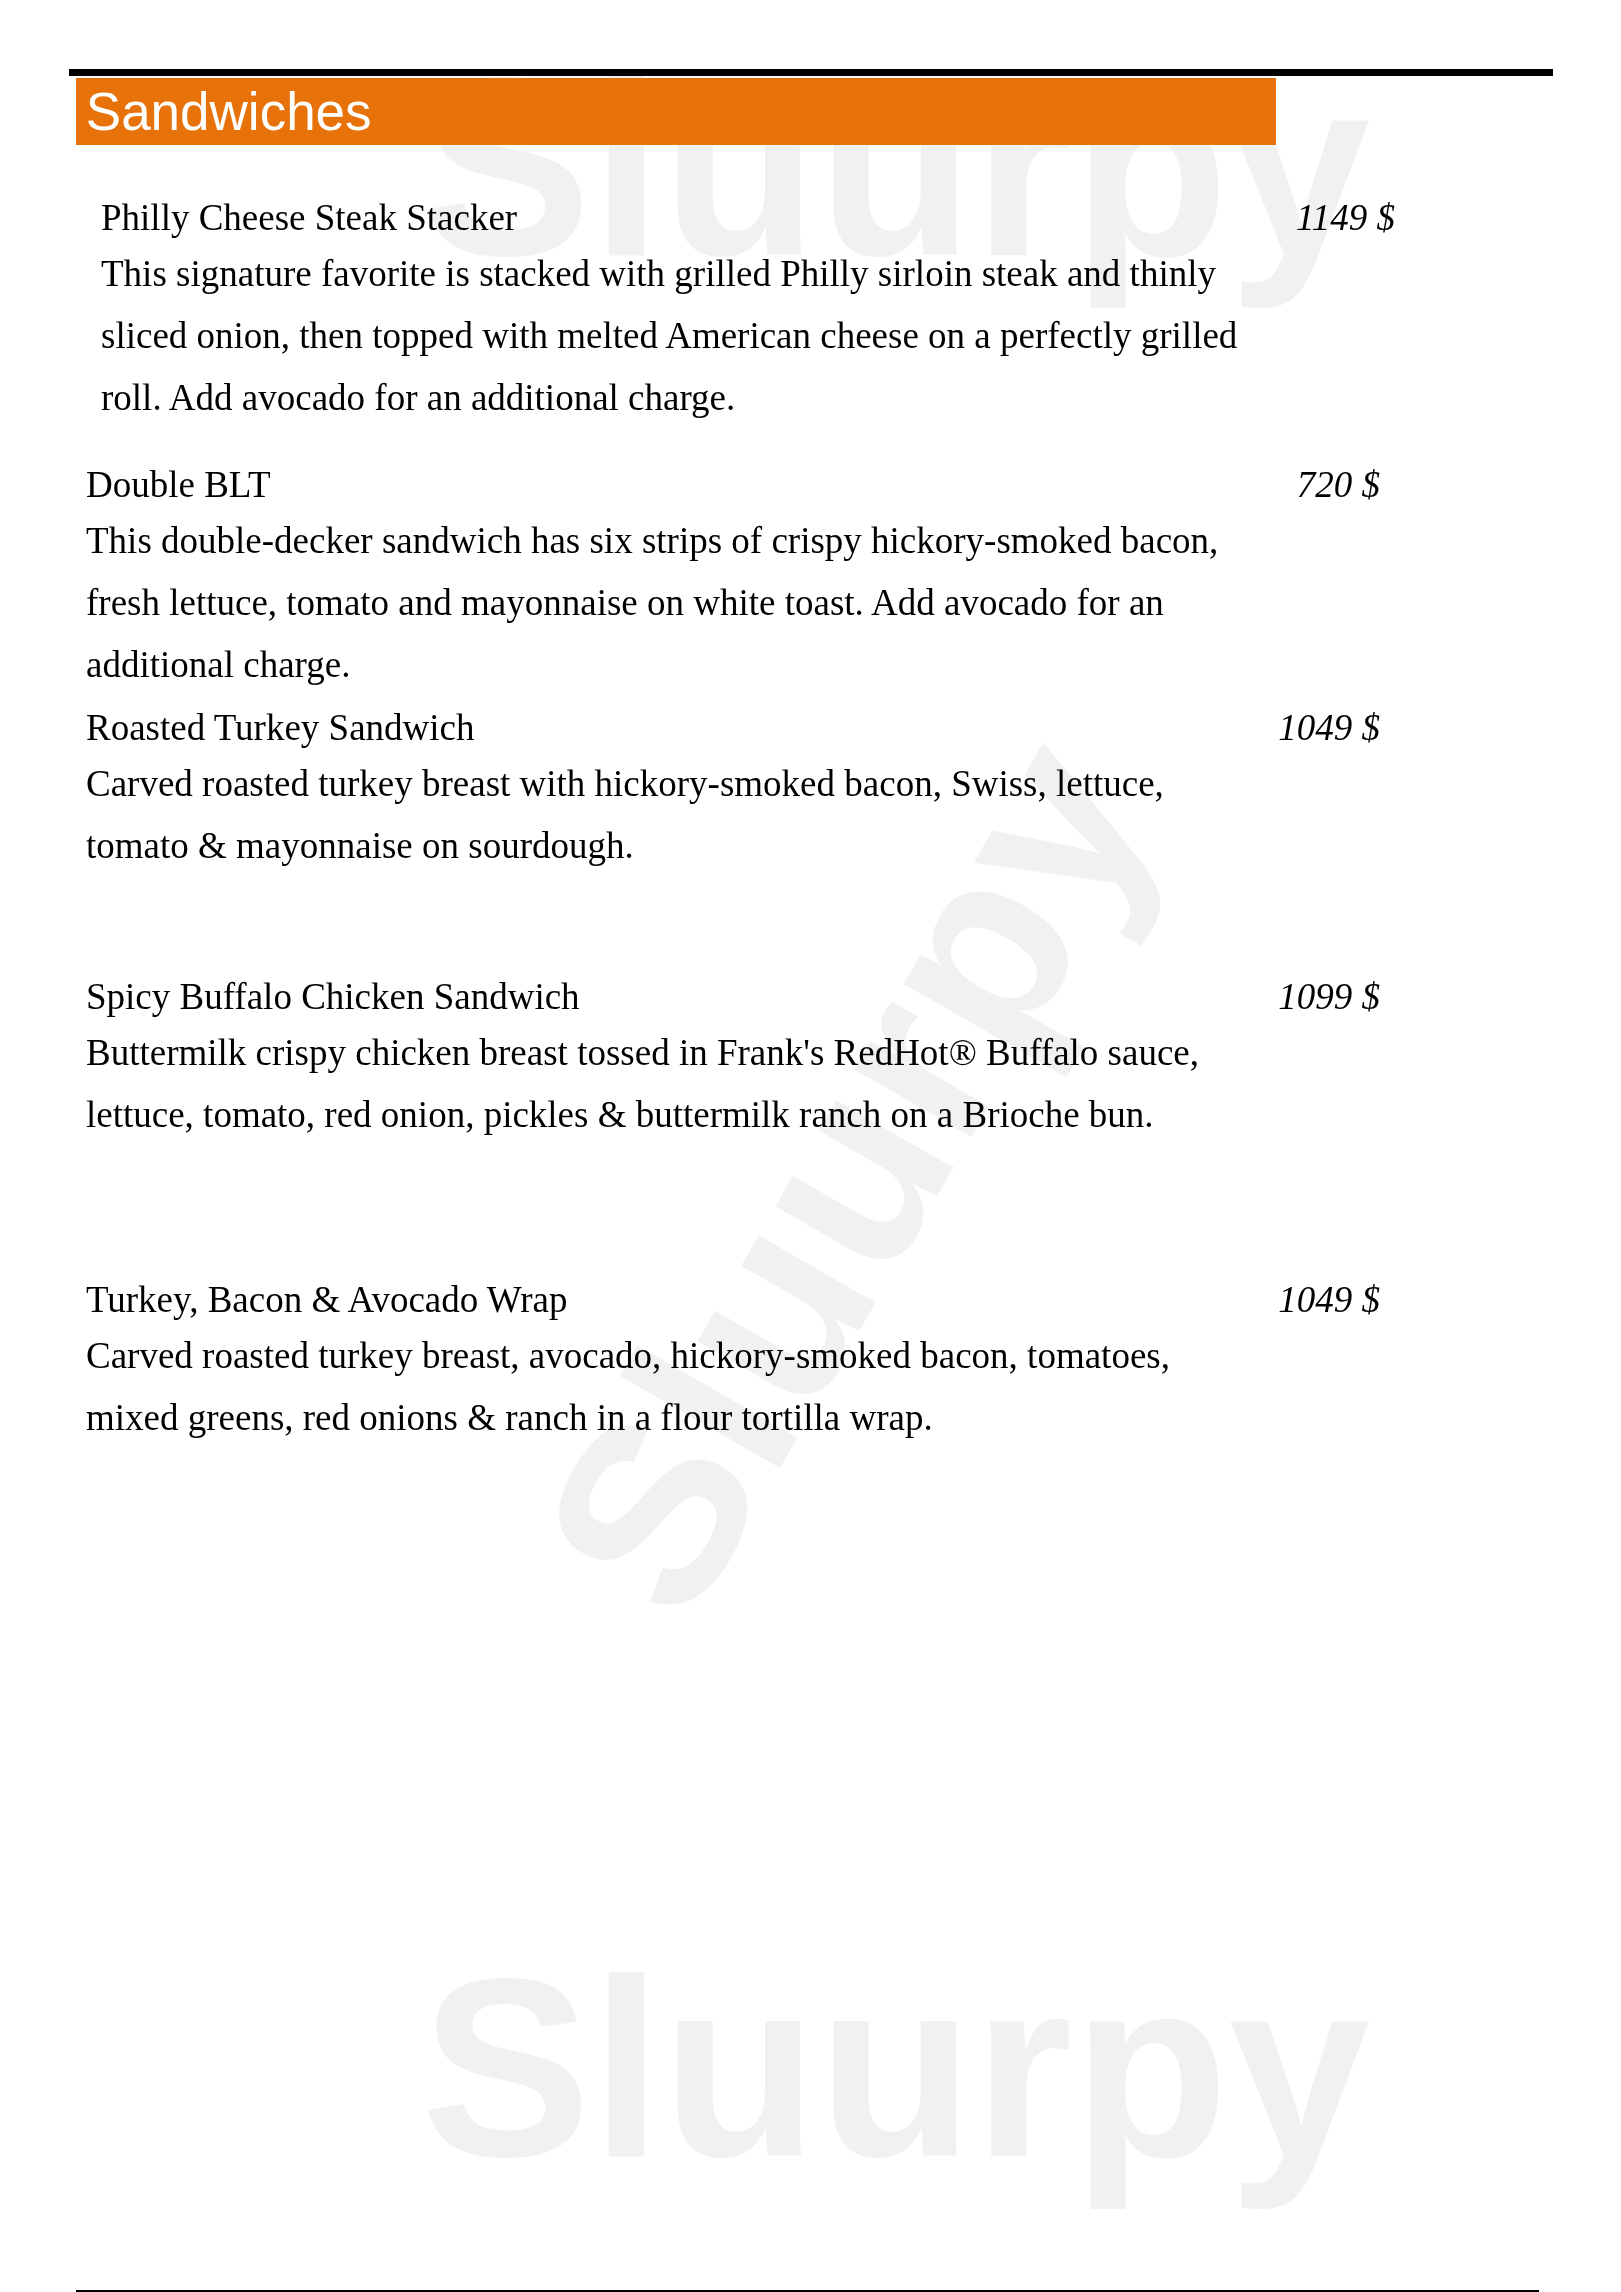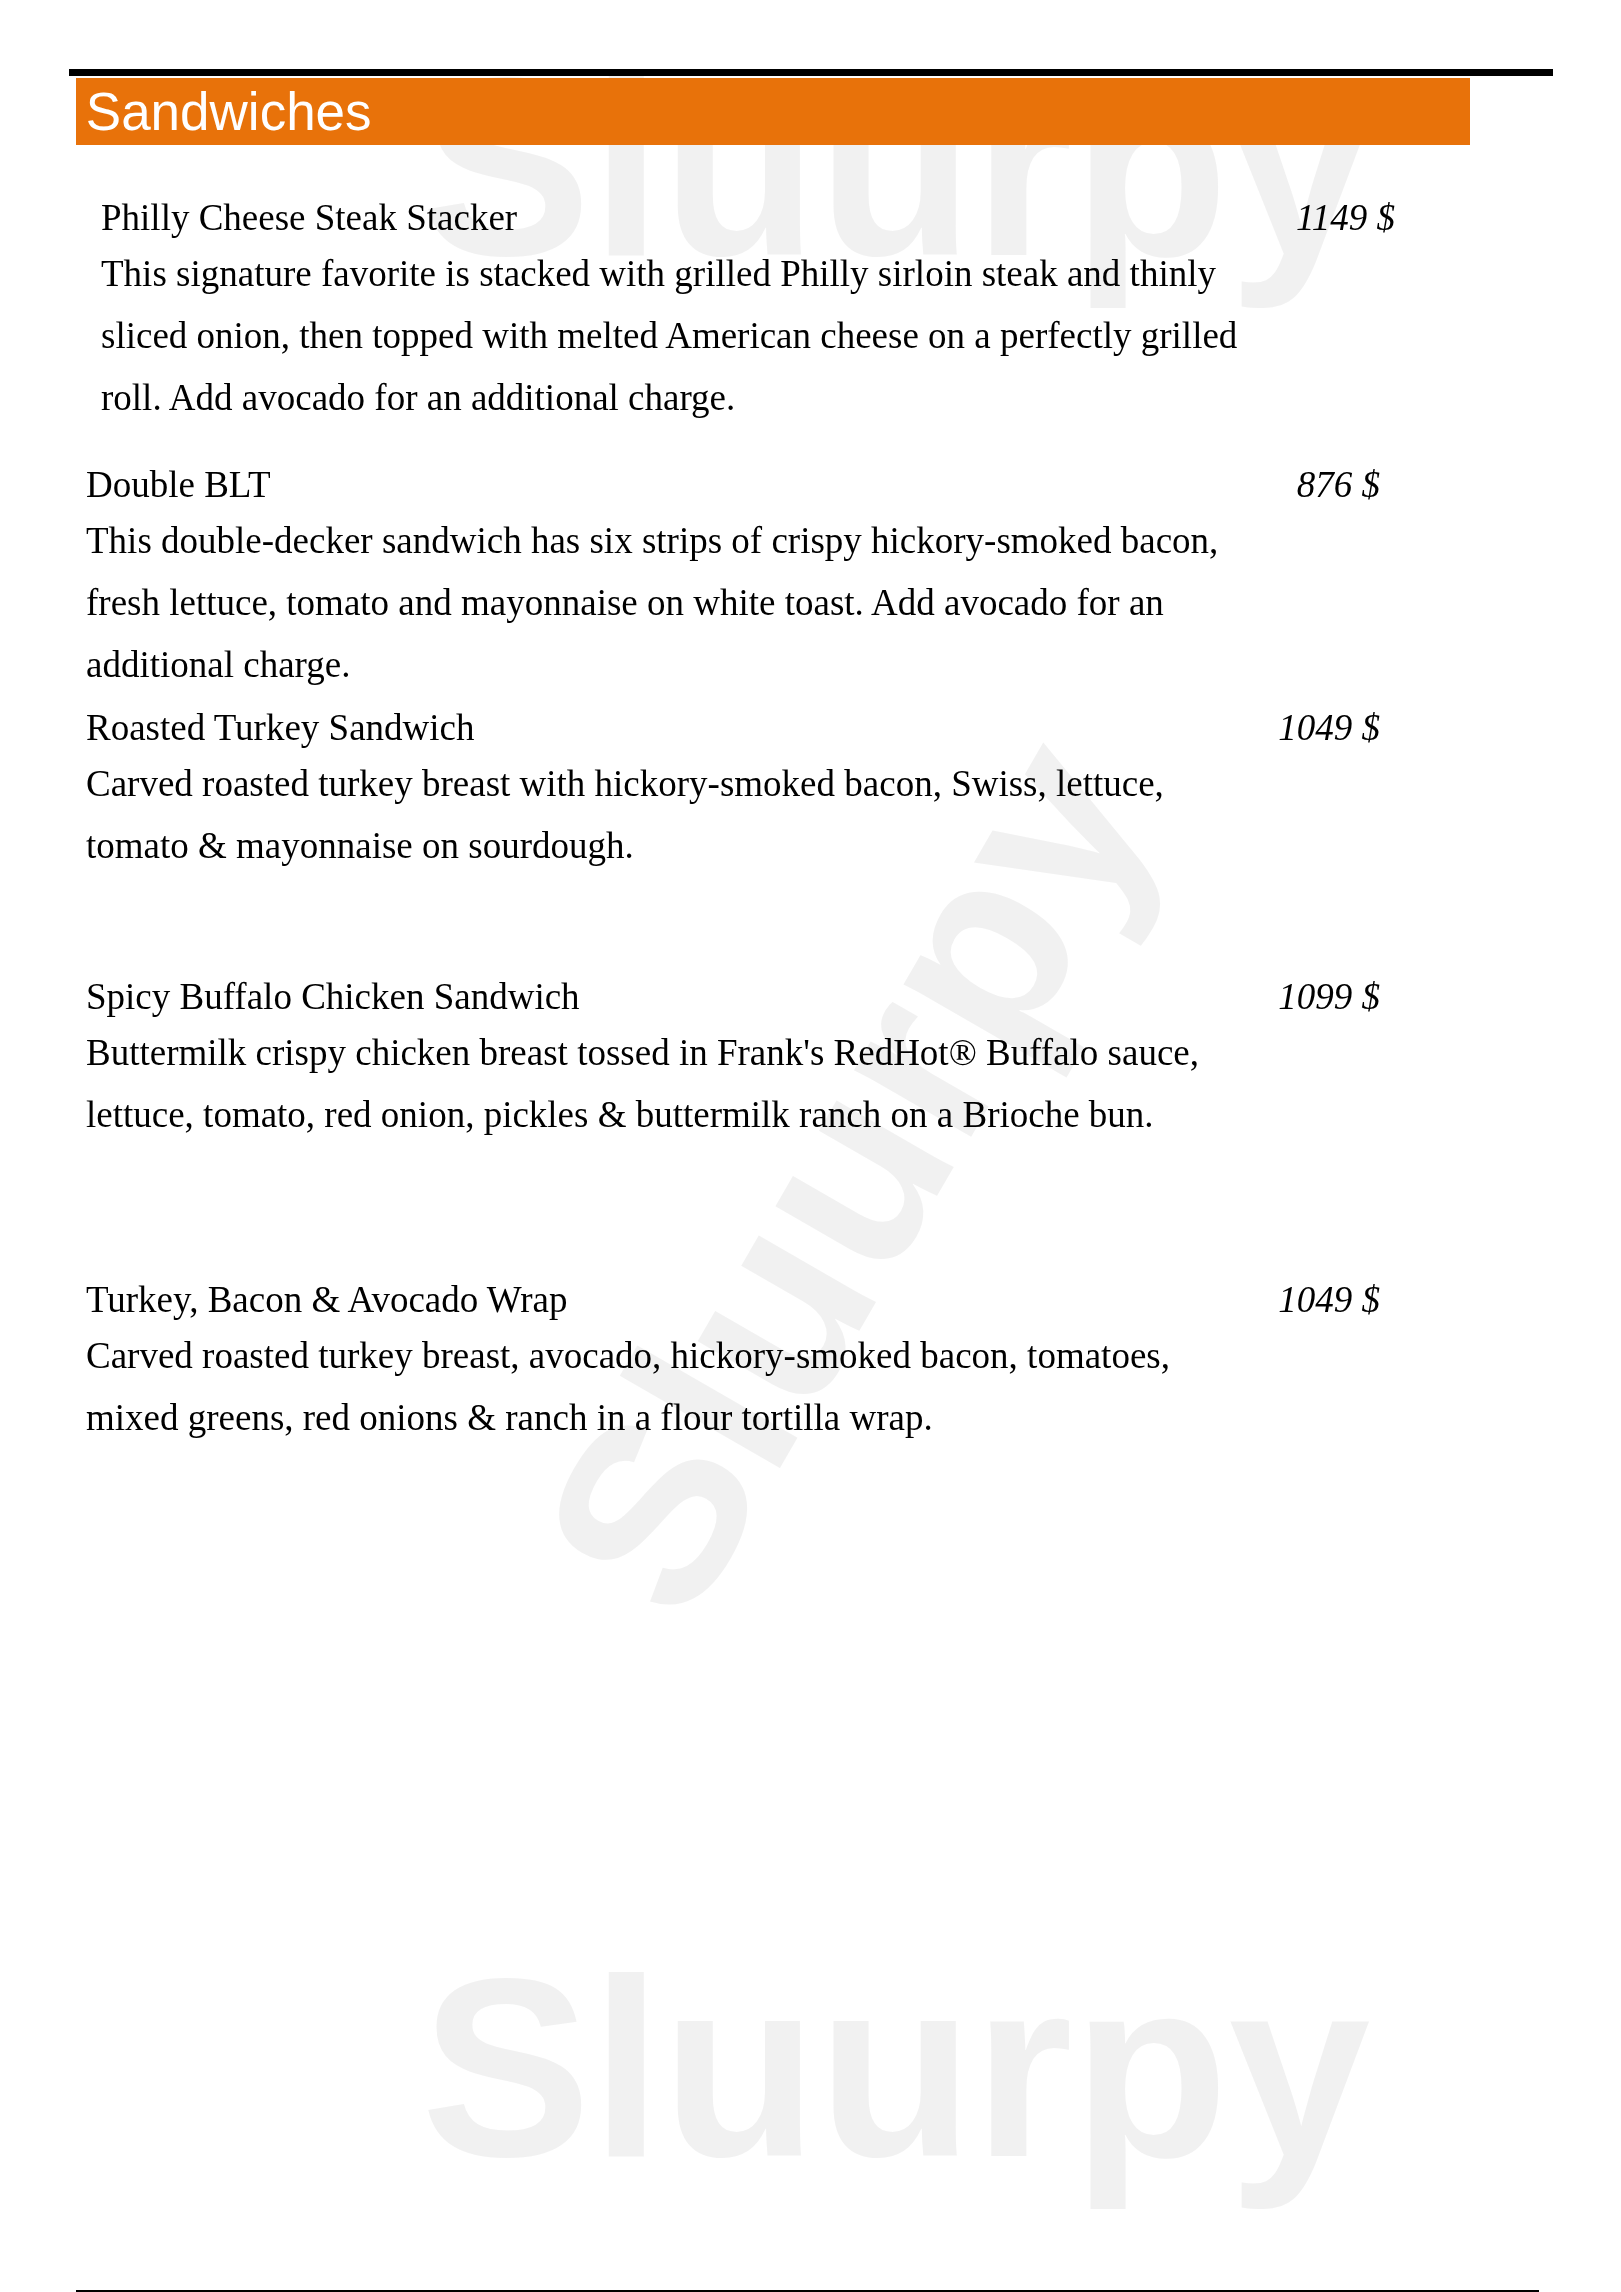--- a/index.html
+++ b/index.html
@@ -1,19 +1,19 @@
 <!DOCTYPE html>
 <html><head>
 <meta charset="utf-8">
 <style>
   html, body { margin:0; padding:0; background:#ffffff; }
   body { width:1621px; height:2293px; position:relative; overflow:hidden; font-family:"Liberation Serif", serif; color:#000; }
   .top-rule { position:absolute; left:69px; top:69px; width:1484px; height:6.9px; background:#000; }
   .bottom-rule { position:absolute; left:76px; top:2290px; width:1463px; height:2.9px; background:#000; }
-  .section-header { position:absolute; left:76px; top:78px; width:1394px; height:67px; background:#e8720a; }
+  .section-header { position:absolute; left:76px; top:78px; width:1200px; height:67px; background:#e8720a; }
   .section-title { position:absolute; left:9.8px; top:3.9px; font-family:"Liberation Sans", sans-serif; font-size:53px; color:#fff; line-height:59px; }
   .item { position:absolute; left:86px; width:1294px; }
   .item-name { font-size:37px; line-height:51px; }
   .item-desc { font-size:37px; line-height:62px; width:1137px; }
   .item-price { position:absolute; right:0; top:0; font-size:37px; line-height:51px; text-align:right;font-style:italic; }
   .watermark { position:absolute; font-family:"Liberation Sans", sans-serif; font-weight:bold; font-size:255px; color:rgba(200,200,200,0.25); pointer-events:none; user-select:none; }
 </style>
 </head>
 <body>
 
@@ -28,21 +28,21 @@
 </div>
 
 <div class="item" style="top:192px;margin-left:15px;">
   <div class="item-name">Philly Cheese Steak Stacker</div>
   <div class="item-price">1149 $</div>
   <div class="item-desc">This signature favorite is stacked with grilled Philly sirloin steak and thinly sliced onion, then topped with melted American cheese on a perfectly grilled roll. Add avocado for an additional charge.</div>
 </div>
 
 <div class="item" style="top:459px;">
   <div class="item-name">Double BLT</div>
-  <div class="item-price">876 $</div>
+  <div class="item-price">720 $</div>
   <div class="item-desc">This double-decker sandwich has six strips of crispy hickory-smoked bacon, fresh lettuce, tomato and mayonnaise on white toast. Add avocado for an additional charge.</div>
 </div>
 
 <div class="item" style="top:702px;">
   <div class="item-name">Roasted Turkey Sandwich</div>
   <div class="item-price">1049 $</div>
   <div class="item-desc">Carved roasted turkey breast with hickory-smoked bacon, Swiss, lettuce, tomato &amp; mayonnaise on sourdough.</div>
 </div>
 
 <div class="item" style="top:971px;">

